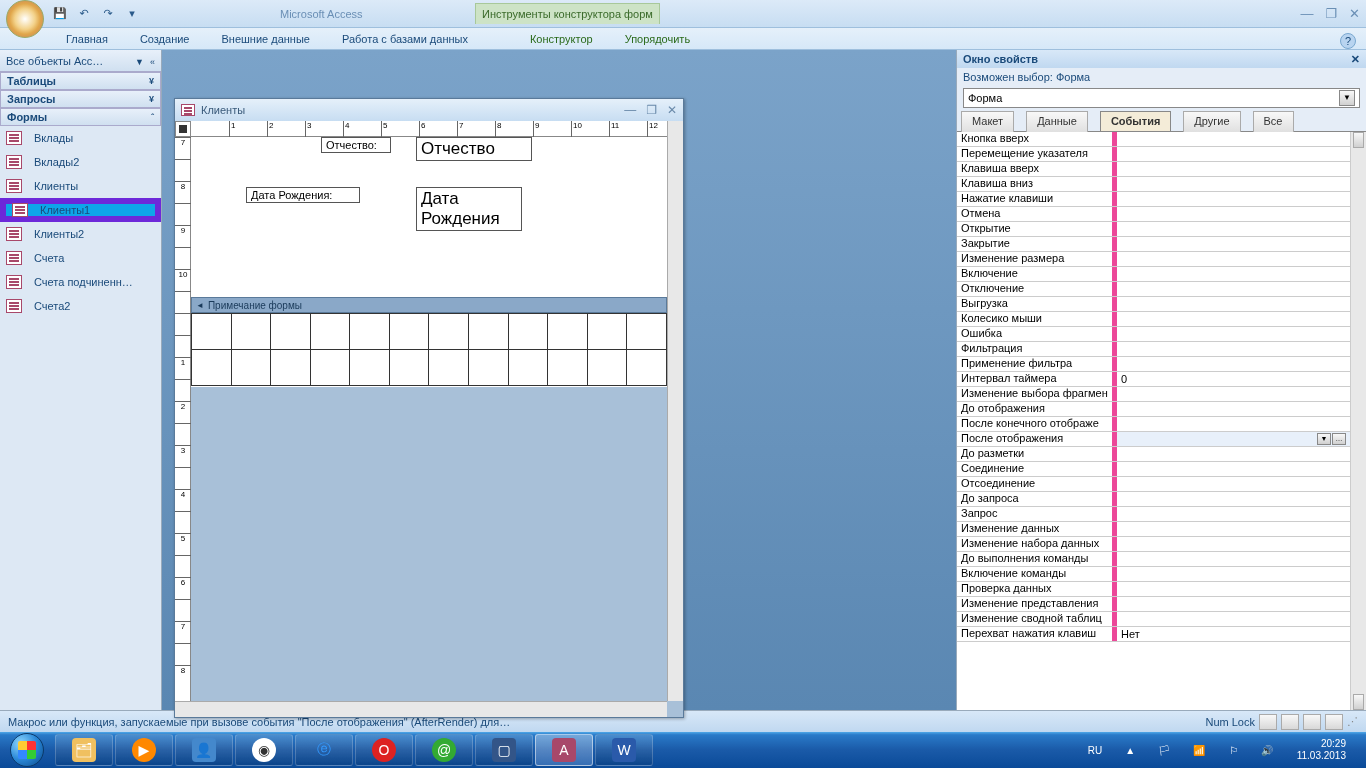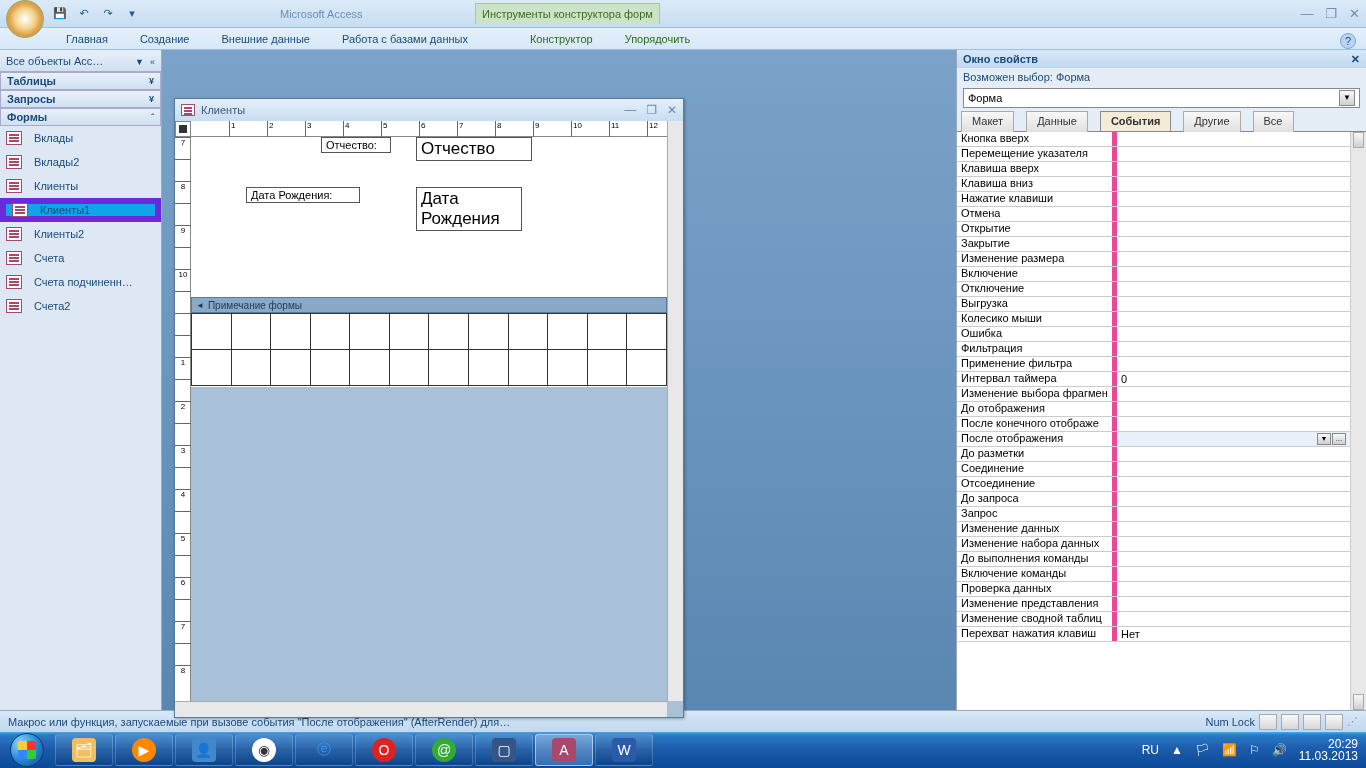--- a/index.html
+++ b/index.html
@@ -79,21 +79,21 @@
 .status{height:22px;background:linear-gradient(#d8e8f8,#c0d8f0);border-top:1px solid #9ab;display:flex;align-items:center;padding:0 8px;color:#1a4a7a;justify-content:space-between}
 .status-right{display:flex;gap:4px;align-items:center}
 .view-btn{width:18px;height:16px;background:linear-gradient(#f8f8f8,#d8d8d8);border:1px solid #aaa}
 
 .taskbar{height:36px;background:linear-gradient(180deg,#4fa8e8 0%,#2a7ac8 8%,#1a5aa8 50%,#0a4a98 100%);display:flex;align-items:center;position:relative}
 .start{width:54px;height:36px;display:flex;align-items:center;justify-content:center}
 .start-orb{width:34px;height:34px;border-radius:50%;background:radial-gradient(circle at 30% 30%,#8fd8ff,#2a88d8 50%,#0a4888);border:1px solid #0a3a6a;position:relative}
 .start-orb::after{content:"";position:absolute;left:7px;top:7px;width:18px;height:18px;background:conic-gradient(#f33 0 25%,#3c3 25% 50%,#38f 50% 75%,#fc3 75% 100%);border-radius:2px}
 .tb-item{width:58px;height:32px;margin:2px 1px;background:linear-gradient(rgba(255,255,255,.15),rgba(0,0,0,.1));border:1px solid rgba(255,255,255,.2);border-radius:3px;display:flex;align-items:center;justify-content:center}
 .tb-item.active{background:linear-gradient(rgba(255,255,255,.35),rgba(180,210,255,.25));border:1px solid rgba(255,255,255,.5)}
-.tray{position:absolute;right:0;height:36px;display:flex;align-items:center;gap:12px;padding:0 8px;color:#fff;font-size:12px}
+.tray{position:absolute;right:12px;height:36px;display:flex;align-items:center;gap:23px;padding:0 8px;color:#fff;font-size:10px}
 .tray-time{text-align:right;line-height:12px}
 .app-ico{width:24px;height:24px;border-radius:4px;display:flex;align-items:center;justify-content:center;font-size:14px;color:#fff}
 </style>
 </head>
 <body>
 
 <div class="titlebar">
   <div class="office-btn"></div>
   <div class="qat">
     <div class="qat-btn">💾</div>

